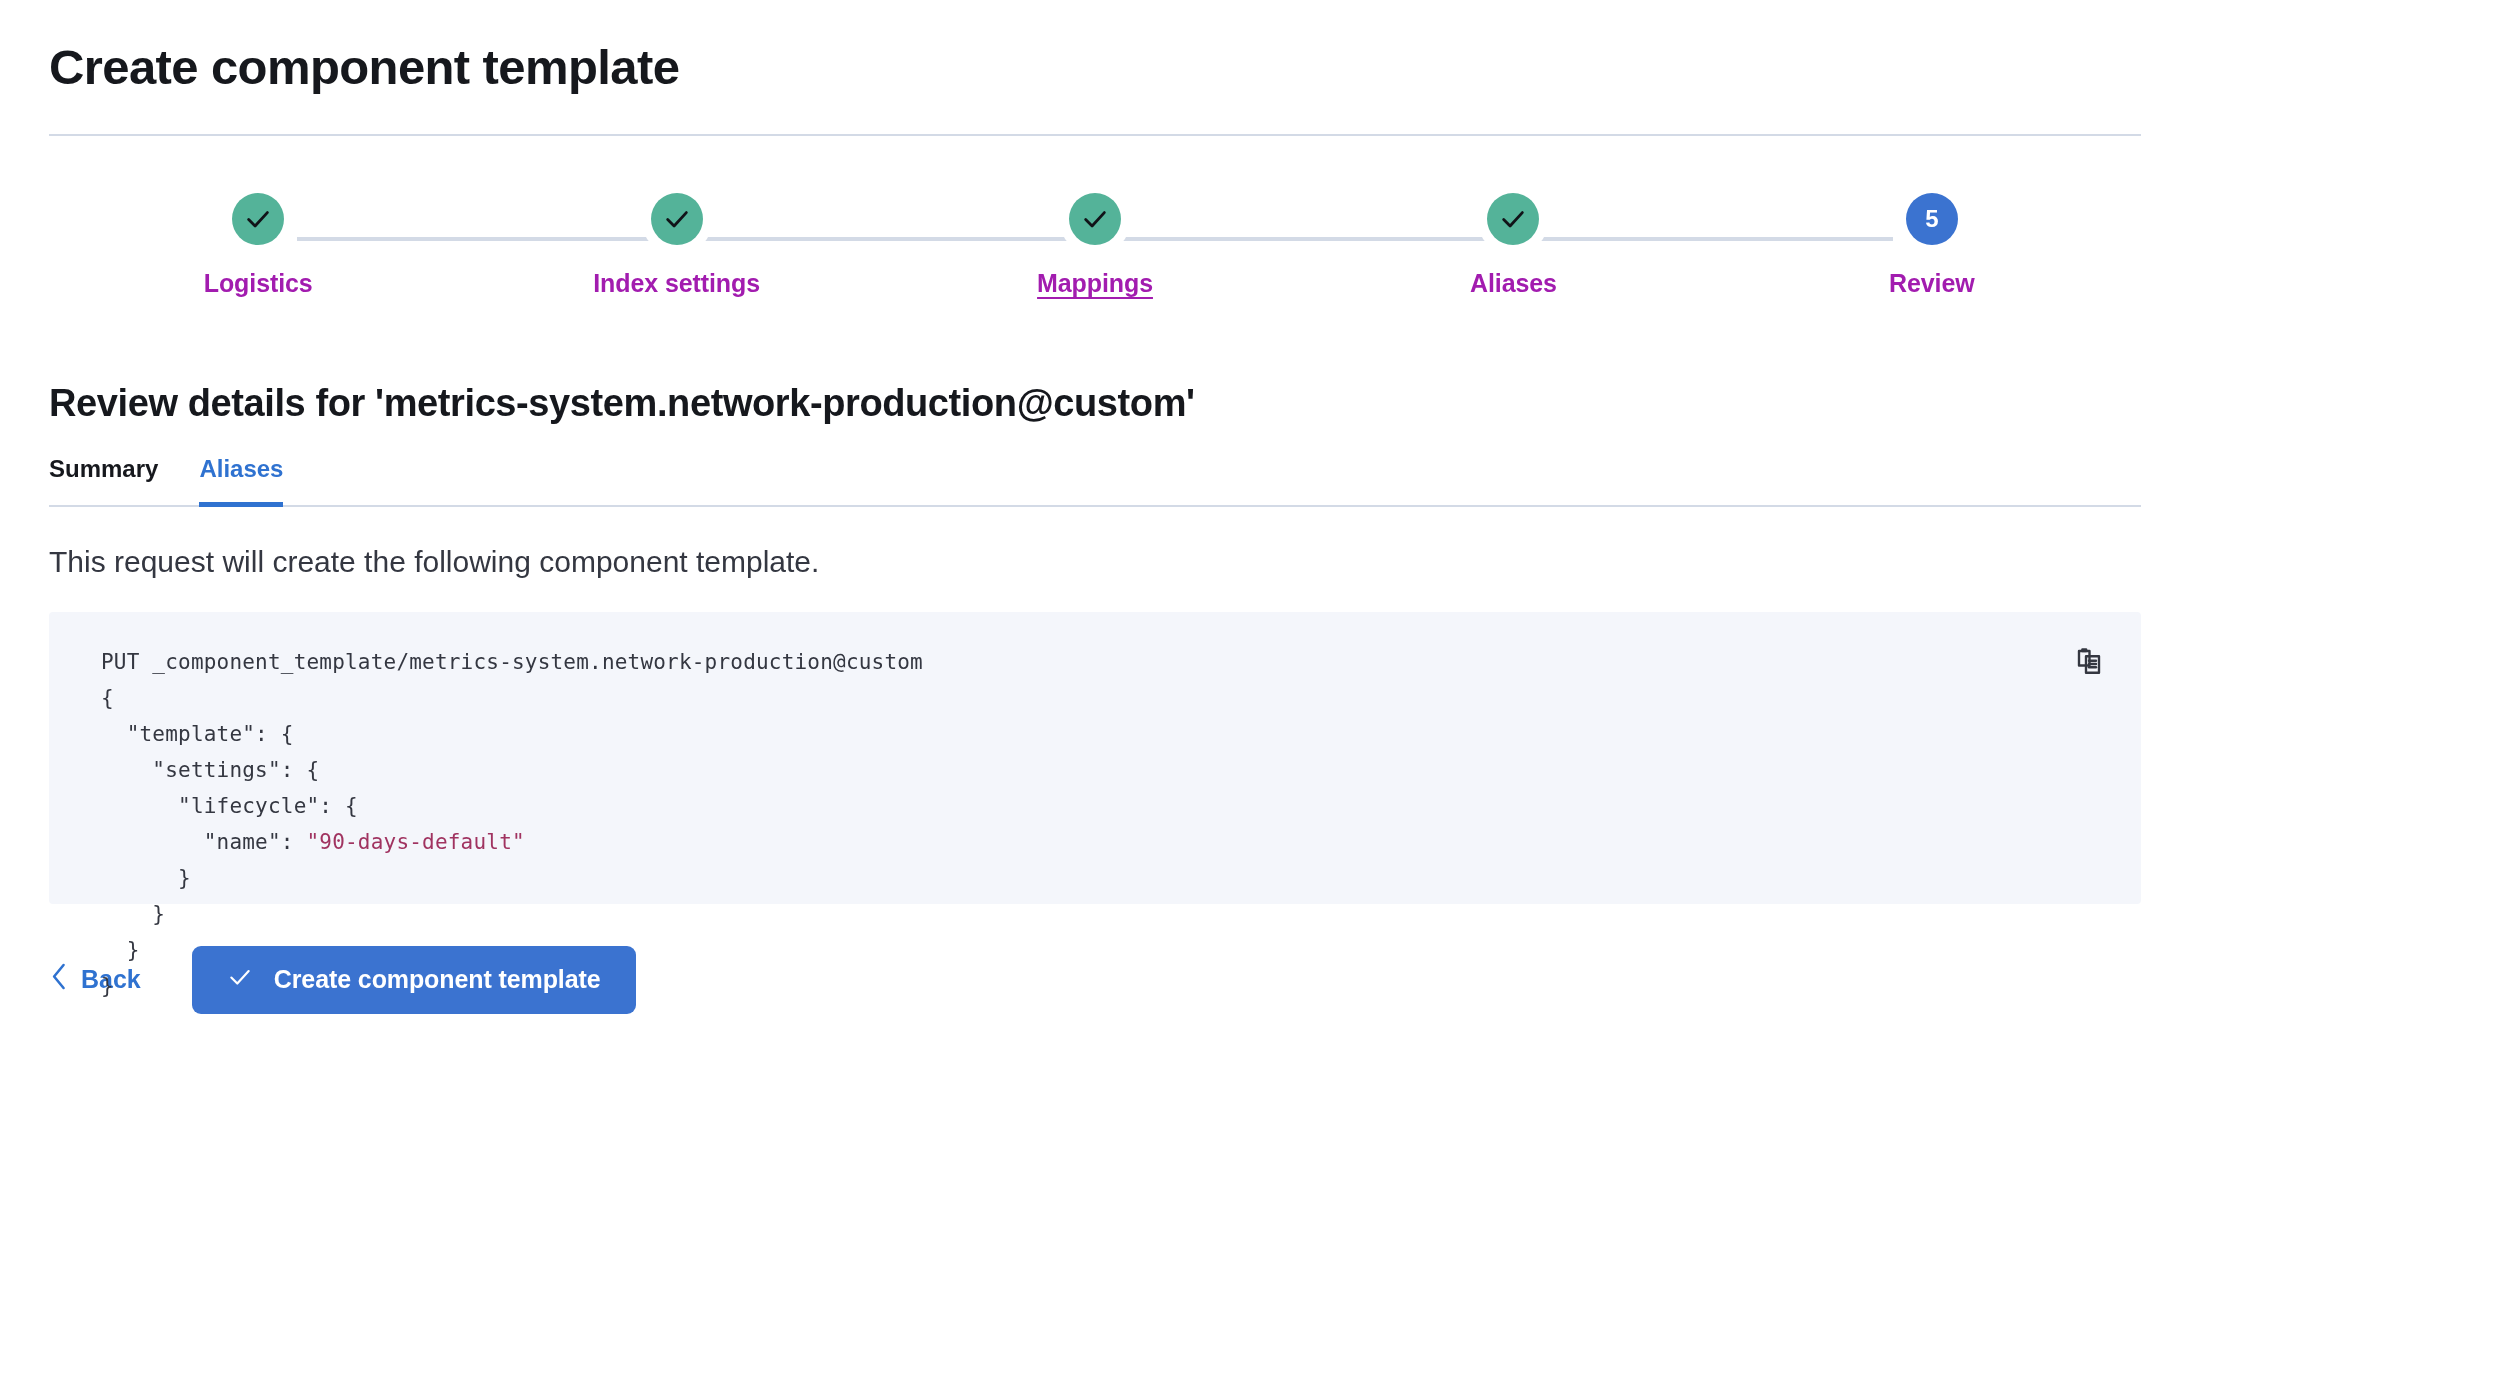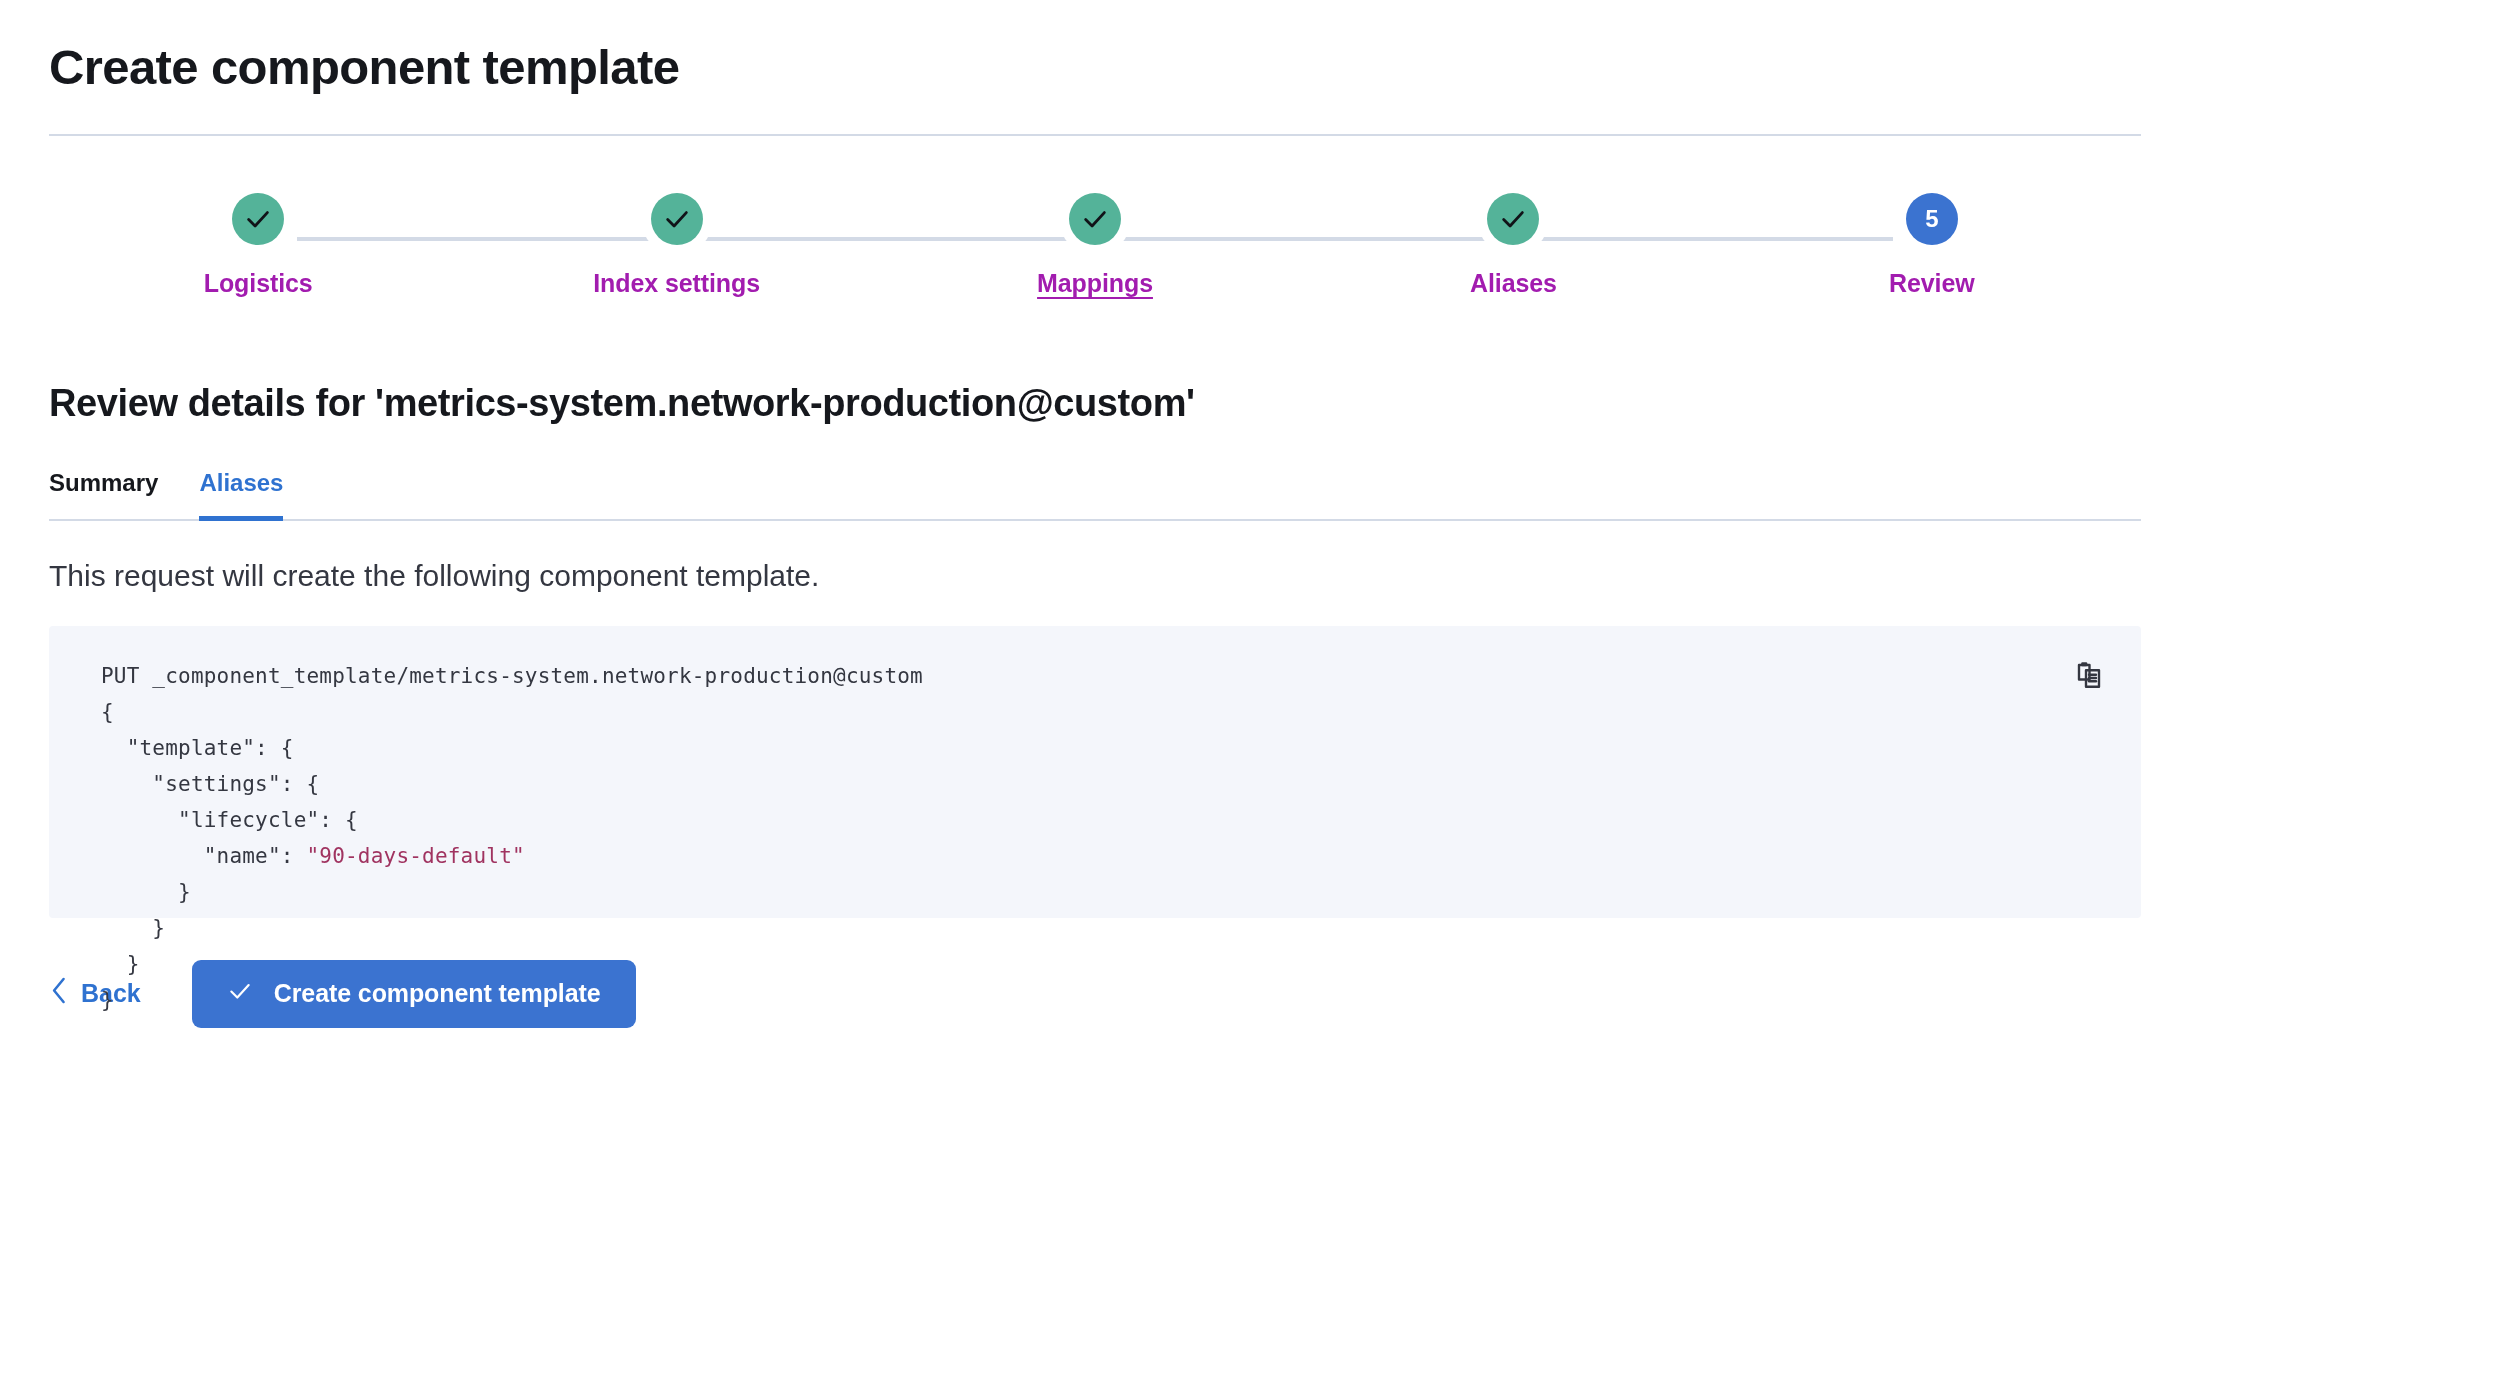--- a/index.html
+++ b/index.html
@@ -107,21 +107,21 @@
     margin-top: 63px;
     font-size: 38px;
     font-weight: 700;
     letter-spacing: -0.4px;
     color: #16181d;
     line-height: 1.2;
   }
 
   
   .tabs {
-    margin-top: 42px;
+    margin-top: 28px;
     display: flex;
     gap: 41px;
     border-bottom: 2px solid #d3dae6;
     position: relative;
   }
 
   .tab {
     font-size: 24px;
     font-weight: 700;
     padding: 0 0 22px 0;

